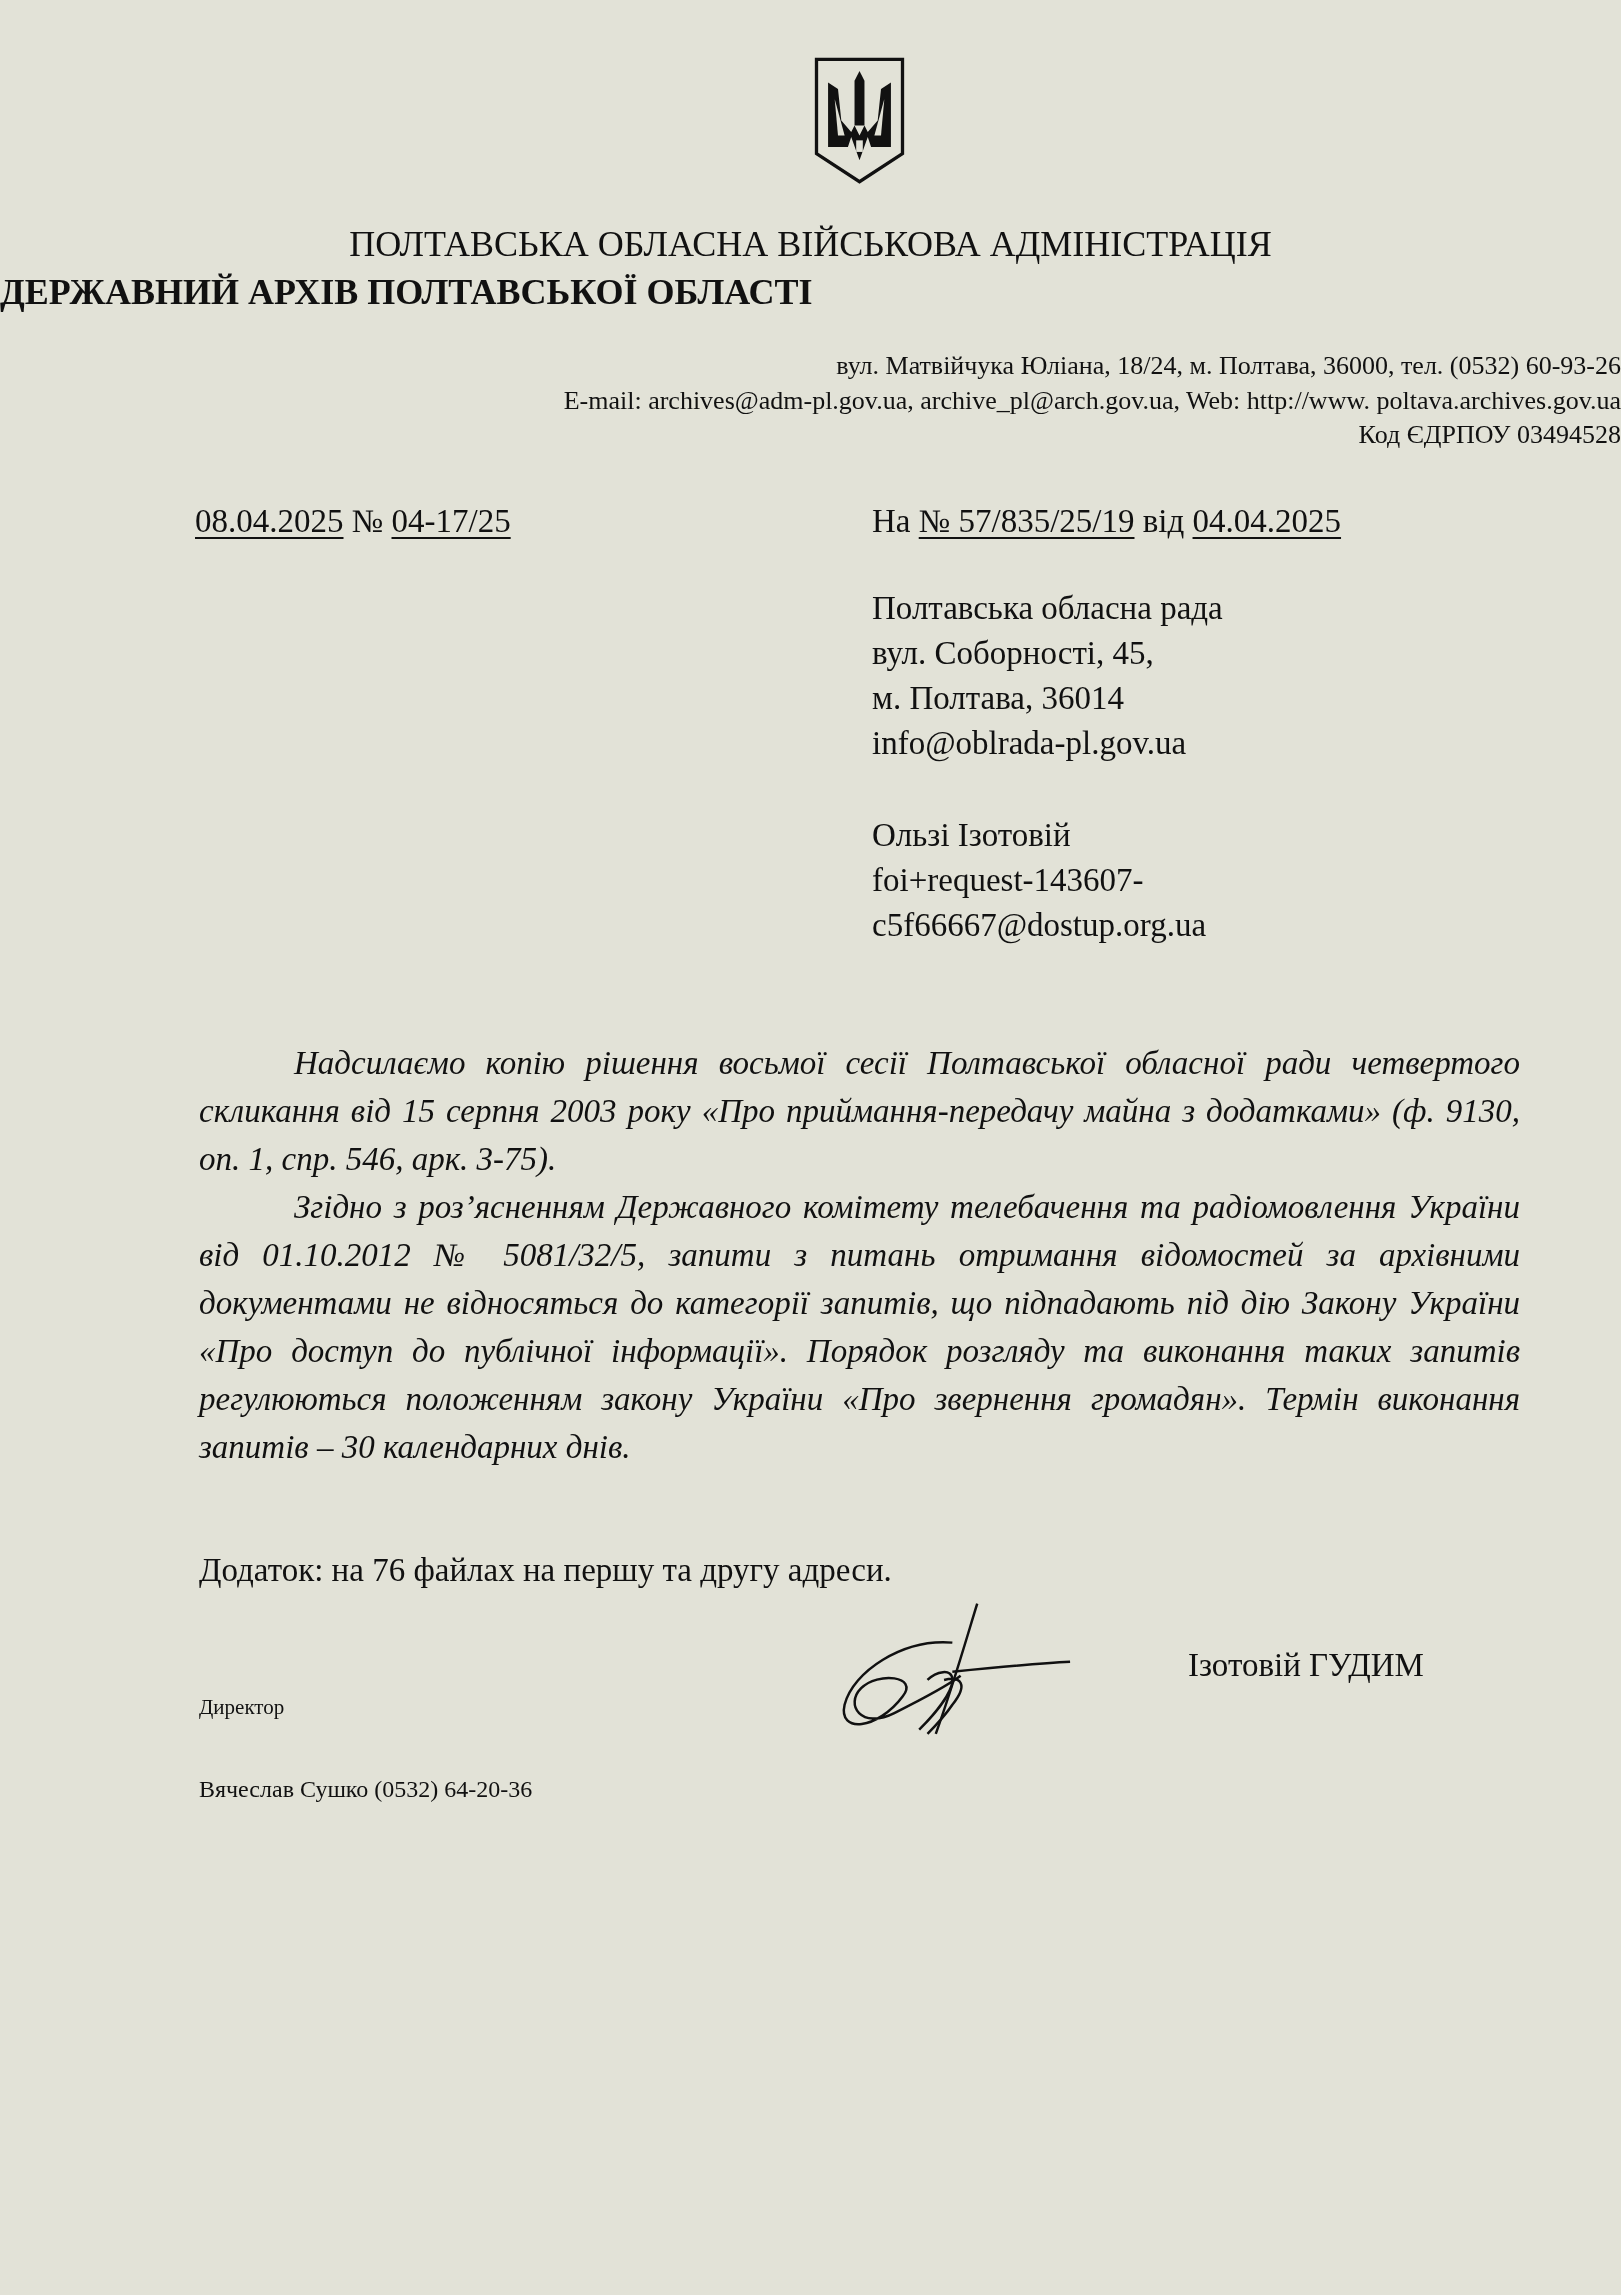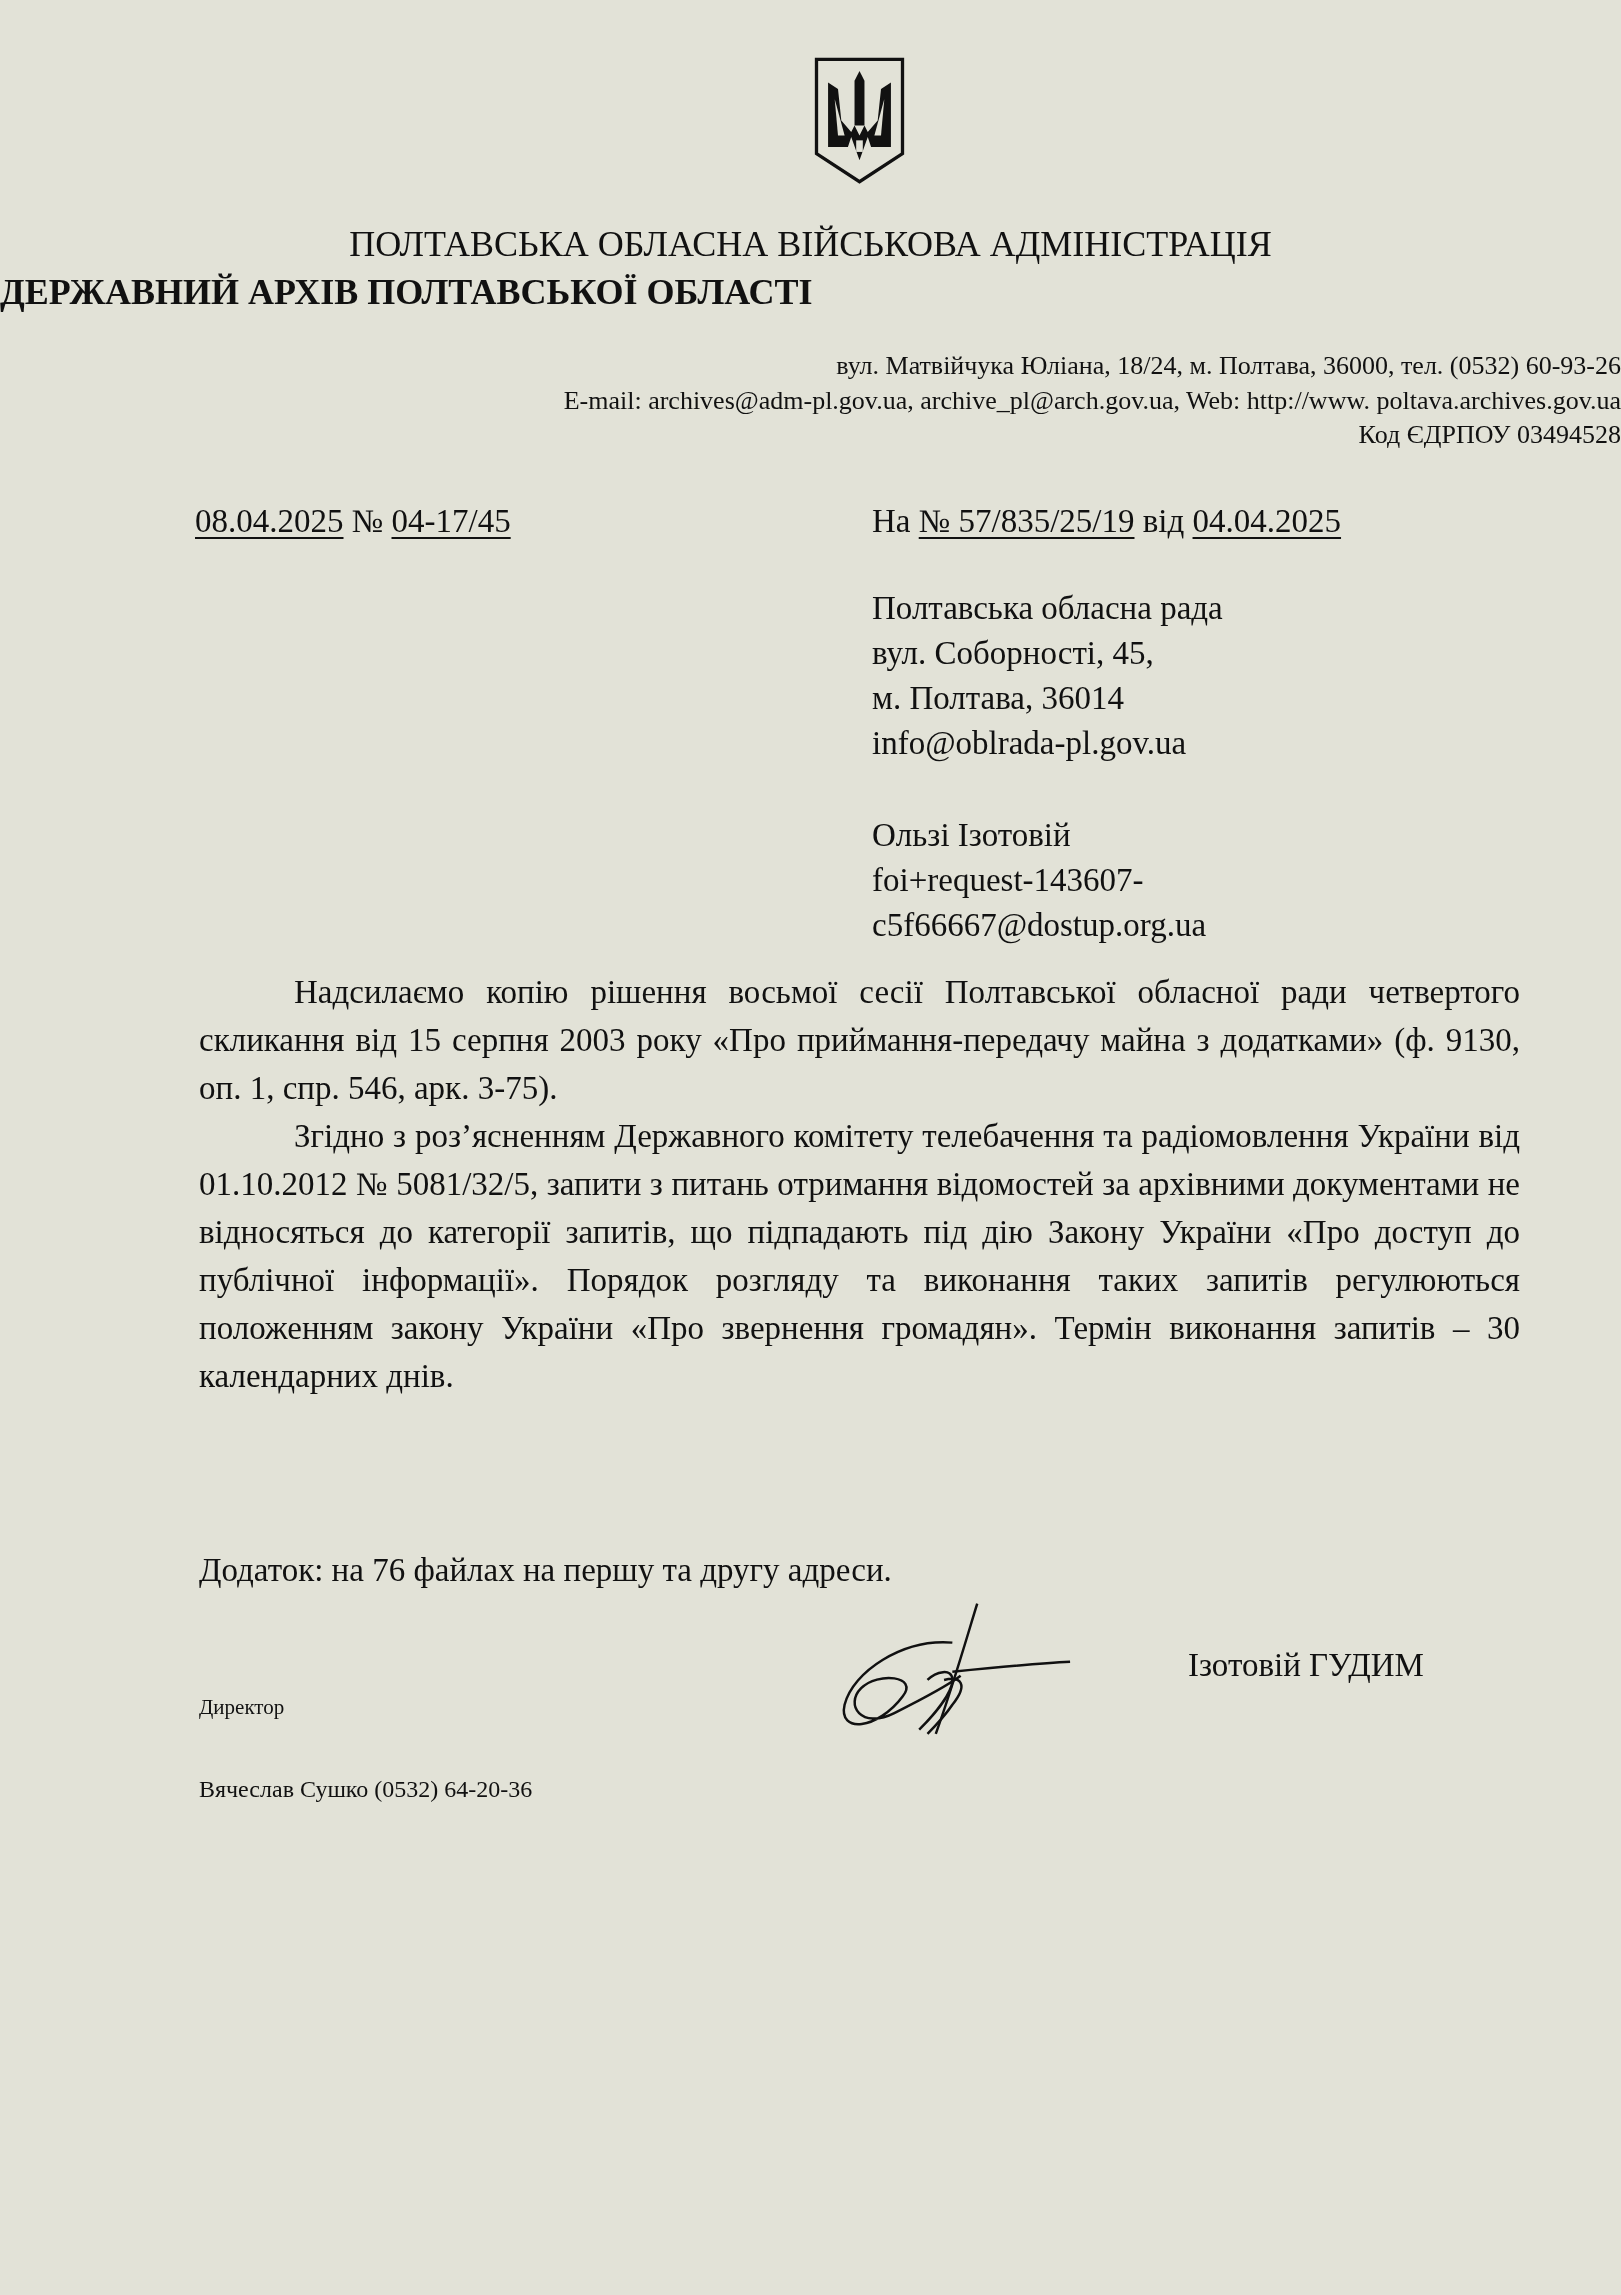--- a/index.html
+++ b/index.html
@@ -16,22 +16,22 @@
   .hdr1 { left: 0; width: 1621px; top: 223px; text-align: center; font-size: 36px; letter-spacing: 0; }
   .hdr2 { left: 0; width: 1621px; top: 271px; text-align: left; font-size: 36px; font-weight: bold; }
   .addr { left: 0; width: 1621px; text-align: right; font-size: 26px; }
   .addr1 { top: 351px; }
   .addr2 { top: 386px; }
   .addr3 { top: 420px; }
   .refline { top: 503px; font-size: 33px; }
   .u { text-decoration: underline; text-decoration-thickness: 1.7px; text-underline-offset: 5px; }
   .recip { left: 872px; font-size: 33px; line-height: 45px; }
   .body-text {
-    left: 199px; width: 1321px; top: 968px;
-    font-size: 33px; line-height: 48px; text-align: justify;
+    left: 199px; width: 1321px; top: 1039px;
+    font-size: 33px; line-height: 48px; text-align: justify; font-style: italic;
   }
   .body-text p { margin: 0; text-indent: 95px; text-align: justify; text-align-last: left; }
   .annex { left: 199px; top: 1552px; font-size: 33px; }
   .sig-title { left: 199px; top: 1647px; font-size: 21px; margin-top: 48px; }
   .sig-name { left: 1188px; top: 1647px; font-size: 33px; }
   .signature { left: 828px; top: 1597px; width: 257px; height: 141px; }
   .executor { left: 199px; top: 1776px; font-size: 24px; }
 </style>
 </head>
 <body>
@@ -49,21 +49,21 @@
 
 <div class="abs hdr1">ПОЛТАВСЬКА ОБЛАСНА ВІЙСЬКОВА АДМІНІСТРАЦІЯ</div>
 <div class="abs hdr2">ДЕРЖАВНИЙ АРХІВ ПОЛТАВСЬКОЇ ОБЛАСТІ</div>
 <div class="abs addr addr1">вул.  Матвійчука Юліана, 18/24, м. Полтава, 36000, тел. (0532) 60-93-26</div>
 <div class="abs addr addr2">E-mail: archives@adm-pl.gov.ua, archive_pl@arch.gov.ua, Web: http://www. poltava.archives.gov.ua</div>
 <div class="abs addr addr3">Код ЄДРПОУ 03494528</div>
 
 <div class="abs refline" style="left:195px;">
   <span class="u">08.04.2025</span>
   <span>№</span>
-  <span class="u">04-17/45</span>
+  <span class="u">04-17/25</span>
 </div>
 <div class="abs refline" style="left:872px;">
   <span>На</span>
   <span class="u">№ 57/835/25/19</span>
   <span>від</span>
   <span class="u">04.04.2025</span>
 </div>
 
 <div class="abs recip" style="top:586px;">
   <div>Полтавська обласна рада</div>

